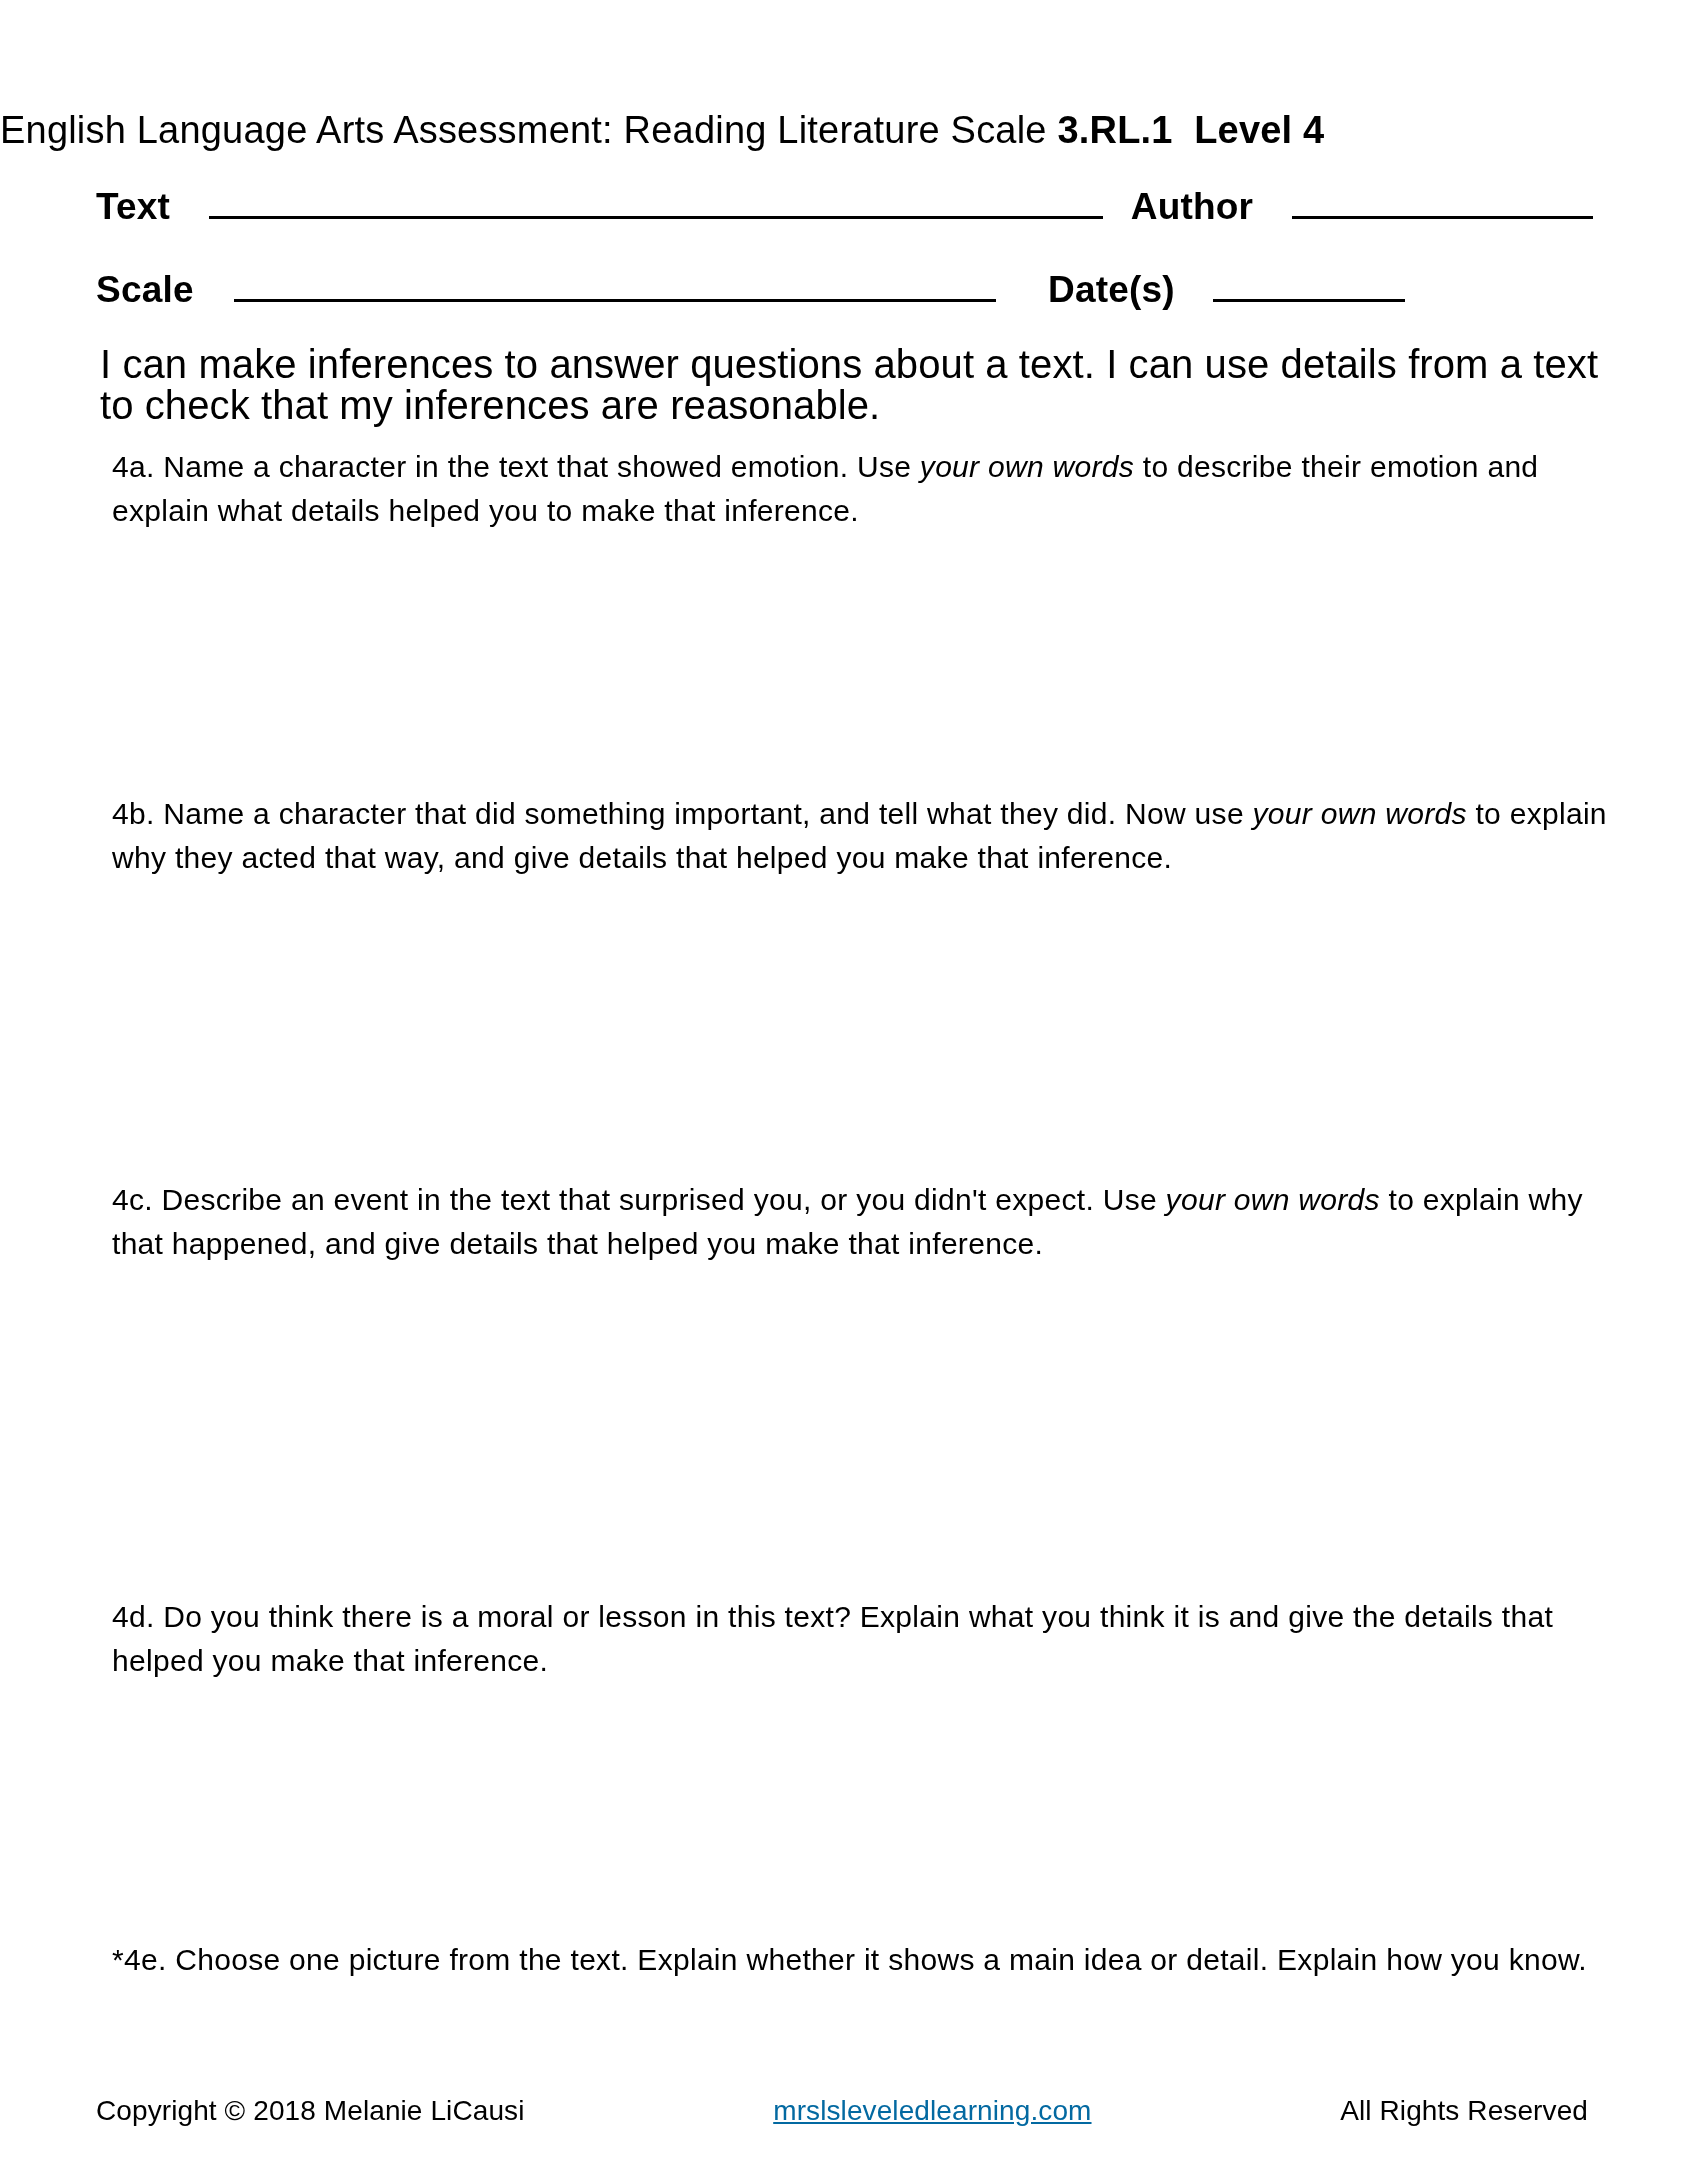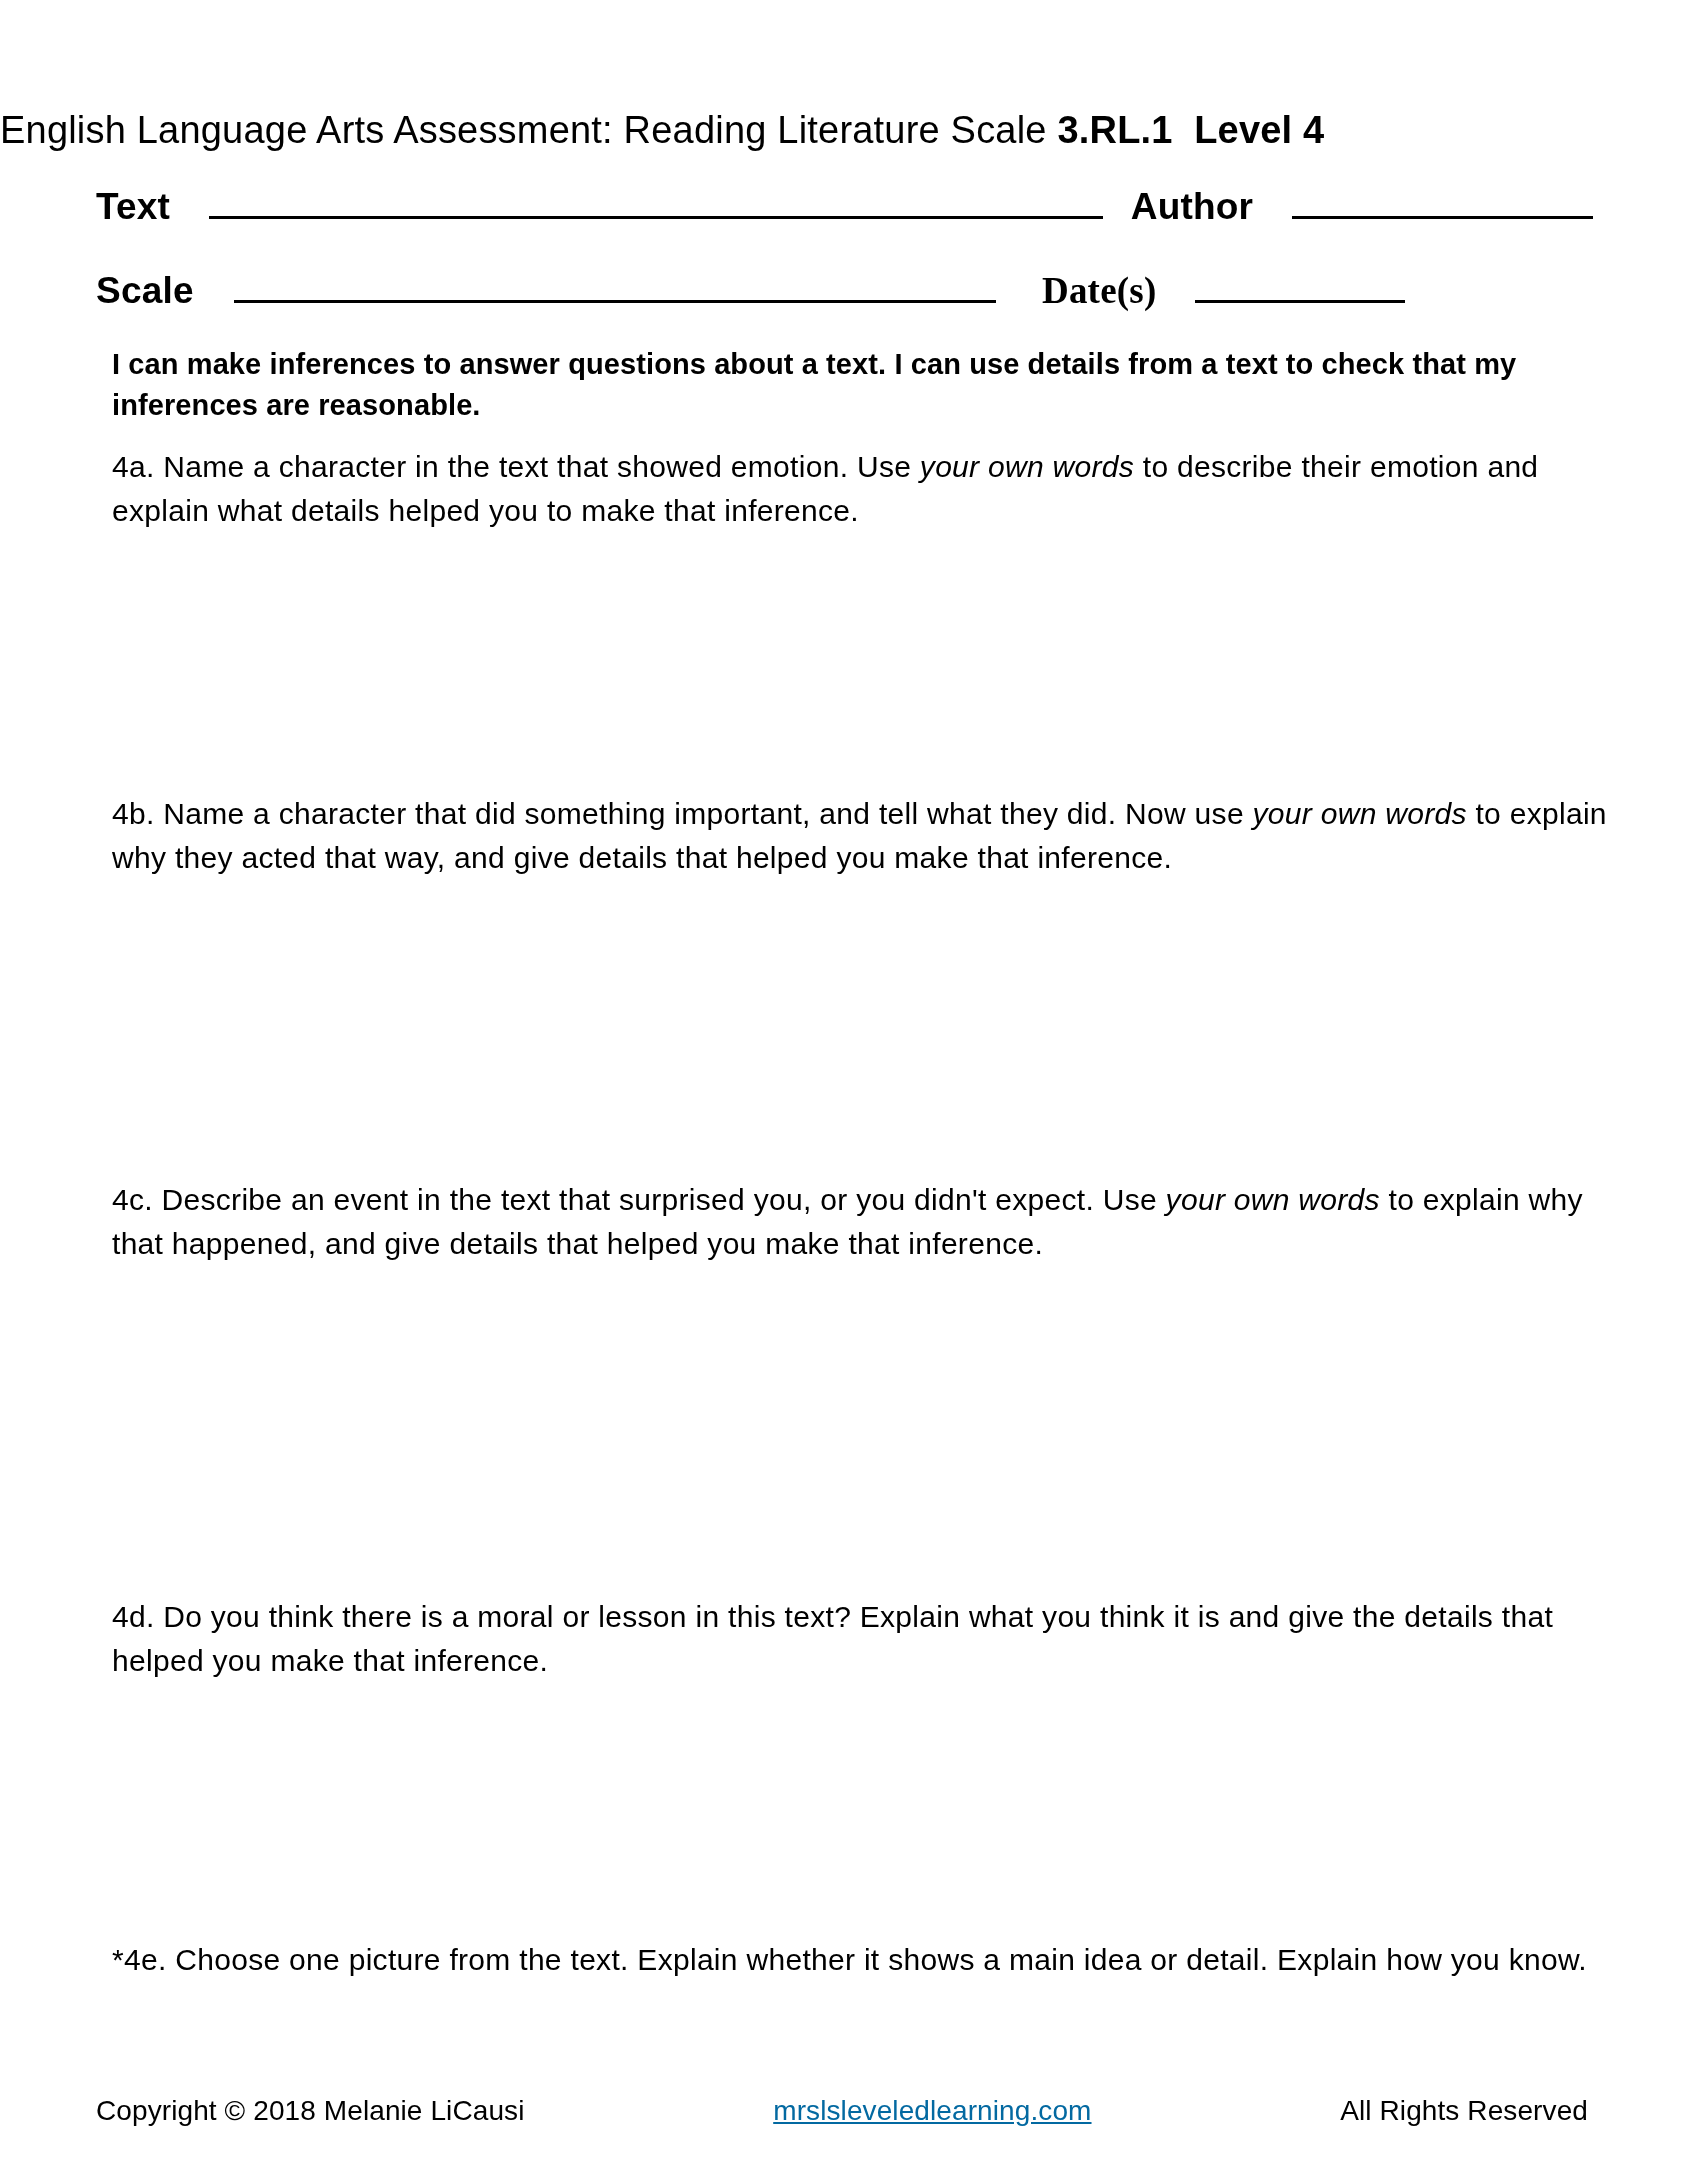--- a/index.html
+++ b/index.html
@@ -47,30 +47,30 @@
   .blank {
     display: inline-block;
     height: 27px;
     border-bottom: 3.4px solid #000000;
     margin-bottom: -5.1px;
   }
   .row-text .blank-text   { width: 894px; margin-left: 13.6px; }
   .row-text .lbl-author   { margin-left: 3px; }
   .row-text .blank-author { flex: 1; margin-left: 13.6px; }
   .row-name .blank-name   { width: 762px; margin-left: 15.3px; }
-  .row-name .lbl-dates    { margin-left: 21px; font-family: Liberation Serif, serif; }
+  .row-name .lbl-dates    { margin-left: 27px; }
   .row-name .blank-dates  { flex: 1; margin-left: 13.6px; }
 
   .objective {
     position: absolute;
     top: 344px;
-    left: 112px;
+    left: 100px;
     width: 1503px;
-    font-weight: bold;
-    font-size: 29px;
+    font-weight: normal;
+    font-size: 40px;
     line-height: 41px;
     letter-spacing: 0.1px;
   }
   .question {
     position: absolute;
     left: 112px;
     width: 1503px;
     font-size: 30px;
     line-height: 44px;
     letter-spacing: 0.3px;

